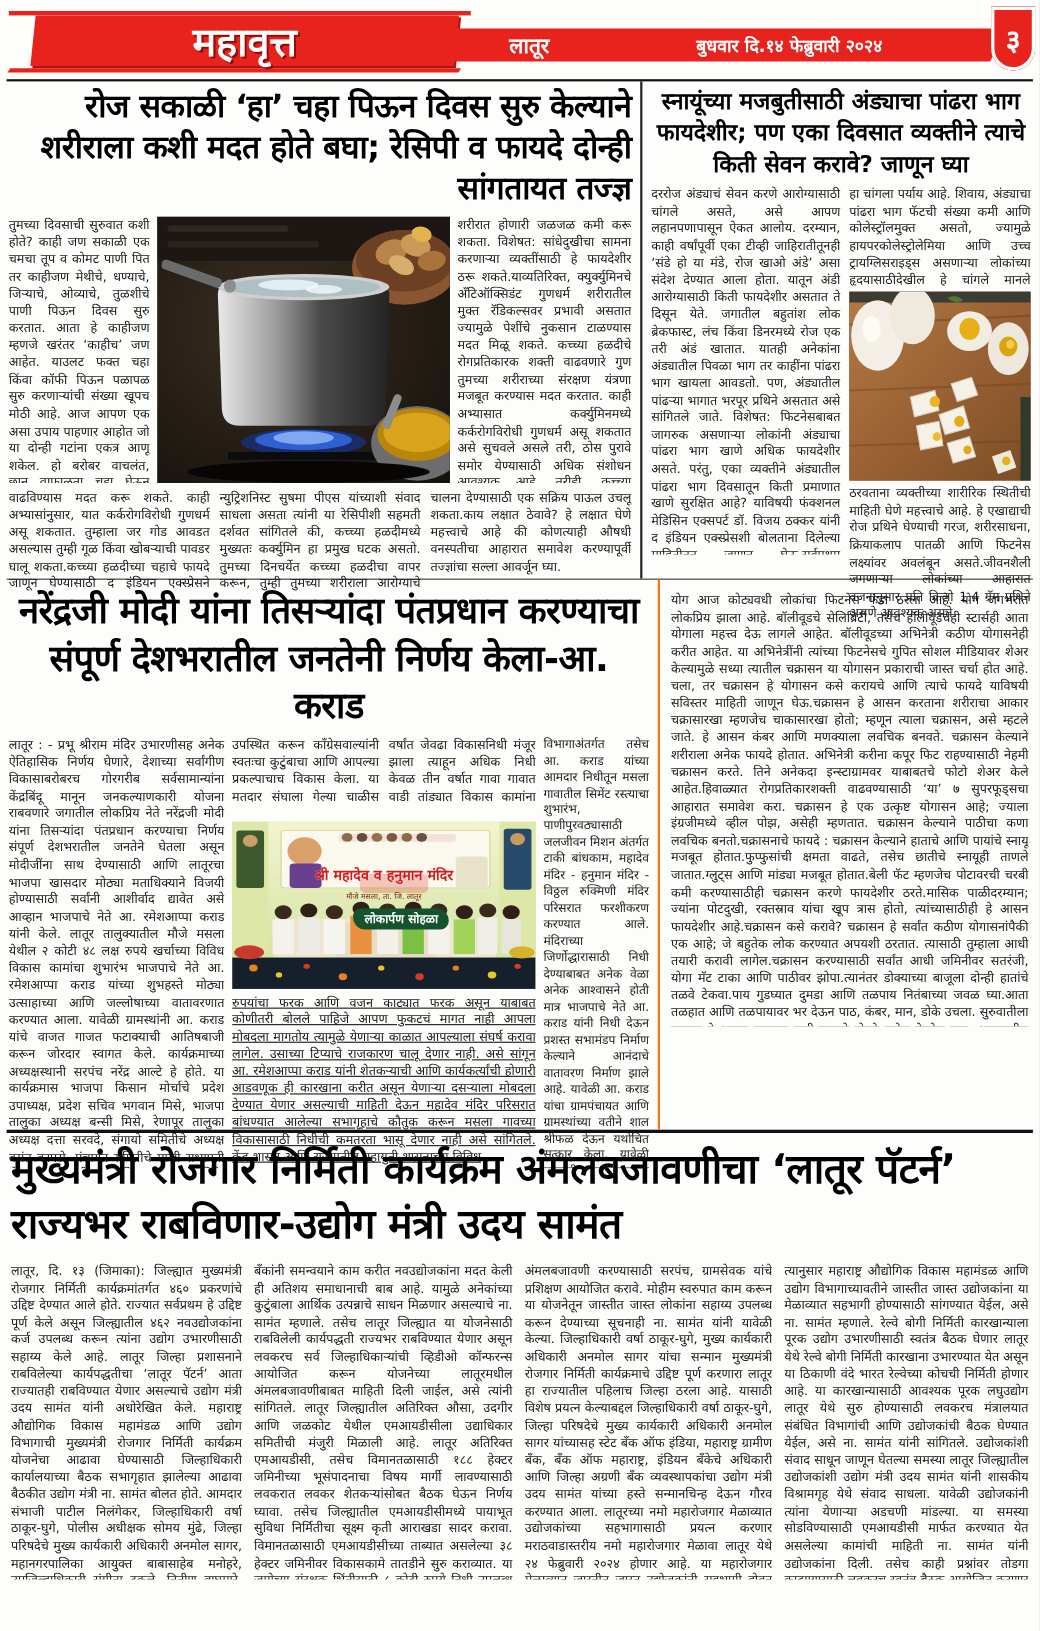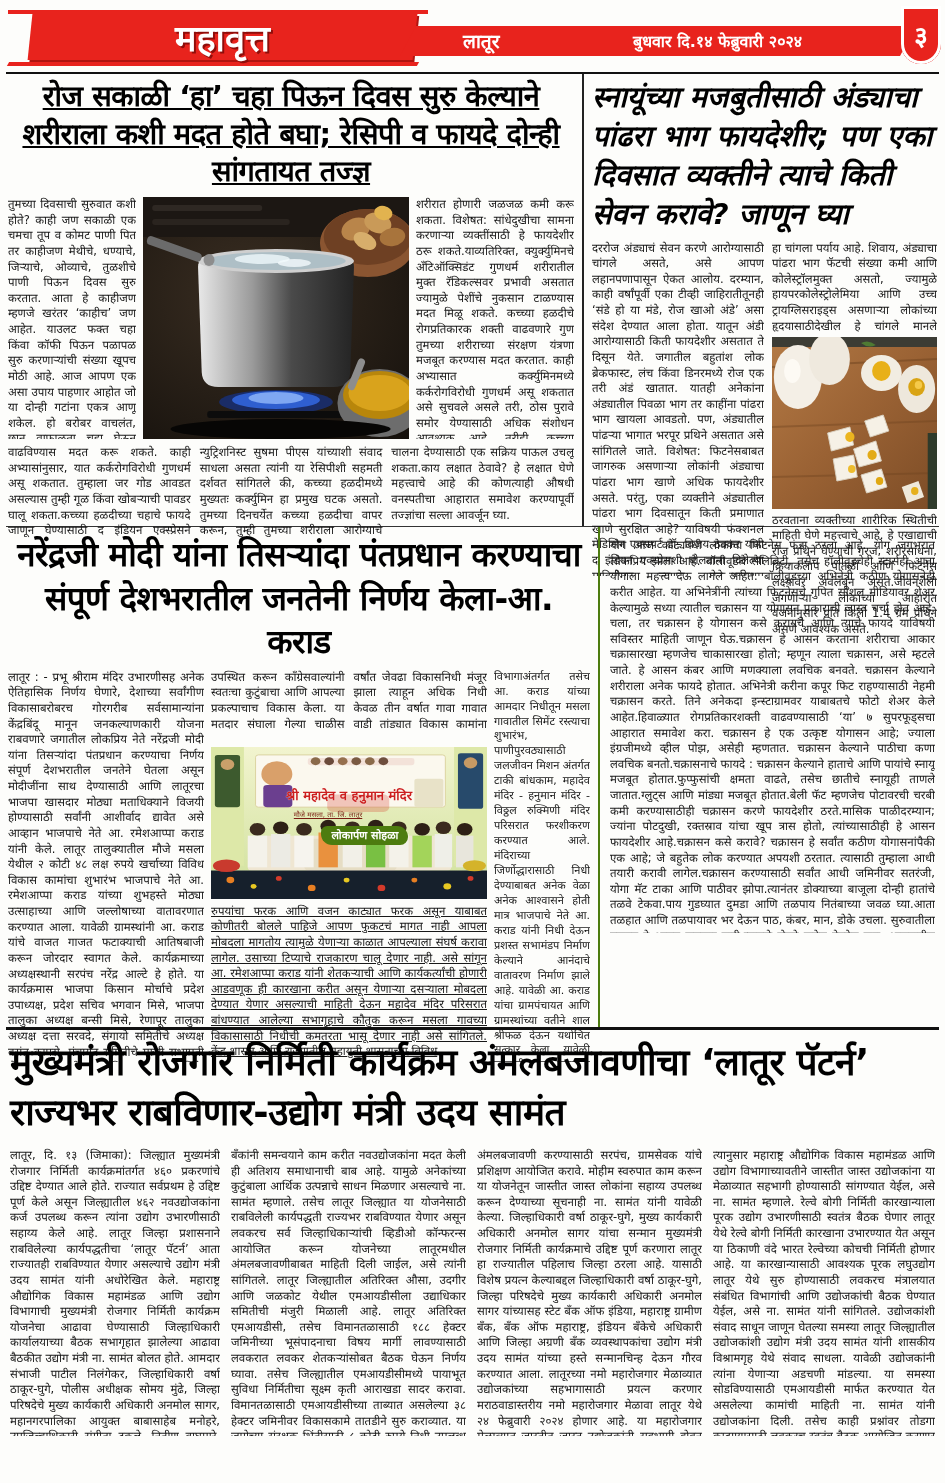--- a/index.html
+++ b/index.html
@@ -23,42 +23,42 @@
   .mh-page span{font-size:26px;font-weight:bold;color:#fff;}
   .rule{border-top:2px solid #111;margin:0 6px;}
   .rule.thin{border-top:1px solid #333;}
   .rule.thick{border-top:3px solid #111;}
   
   .btxt{font-size:11.5px;line-height:1.36;text-align:justify;overflow:hidden;word-break:break-word;}
   h1,h2,h3{margin:0;color:#000;}
   
   .top-band{display:flex;height:452px;}
   .tea{width:584px;padding:4px 8px 0 8px;border-right:2px solid #222;box-sizing:border-box;}
-  .tea h1{font-size:29px;line-height:1.3;text-align:center;font-weight:800;letter-spacing:-0.5px;text-decoration:underline;}
+  .tea h1{font-size:29px;line-height:1.3;text-align:right;font-weight:800;letter-spacing:-0.5px;}
   .tea-body{display:grid;grid-template-columns:128px 1fr 158px;gap:7px;margin-top:6px;height:242px;}
   .tea-photo{position:relative;overflow:hidden;background:#1b140f;}
   .tea-below{margin-top:6px;height:118px;column-count:3;column-gap:9px;}
   .egg{flex:1;padding:4px 8px 0 8px;box-sizing:border-box;}
-  .egg h1{font-size:29px;line-height:1.35;font-weight:800;font-style:italic;}
+  .egg h1{font-size:21px;line-height:1.35;text-align:center;font-weight:800;}
   .egg-body{display:grid;grid-template-columns:172px 1fr;gap:8px;margin-top:6px;height:335px;}
   .egg-right{display:flex;flex-direction:column;gap:4px;}
   .egg-photo{height:172px;overflow:hidden;background:#8c5a33;}
   
   .mid-band{display:flex;height:500px;}
-  .modi{width:600px;padding:6px 8px 0 8px;border-right:2px solid #4d7c0f;box-sizing:border-box;}
+  .modi{width:600px;padding:6px 8px 0 8px;border-right:2px solid #f97316;box-sizing:border-box;}
   .modi h1{font-size:33px;line-height:1.32;text-align:center;font-weight:800;letter-spacing:-0.5px;}
   .modi-body{display:grid;grid-template-columns:196px 1fr 96px;gap:7px;margin-top:6px;height:392px;}
   .modi-center{display:flex;flex-direction:column;gap:5px;min-width:0;}
   .m-top{height:72px;column-count:2;column-gap:9px;}
   .stage-photo{position:relative;height:152px;background:#cfe09a;overflow:hidden;}
   .m-bottom{flex:1;text-decoration:underline;}
   .banner-title{position:absolute;left:22%;top:26%;width:56%;text-align:center;
                 color:#cc1f1f;font-weight:bold;font-size:13px;text-shadow:0 0 1px #fff;}
-  .banner-sub{position:absolute;left:30%;top:42%;width:40%;text-align:left;color:#7a1d12;font-size:7px;text-decoration:underline;}
-  .banner-blob{position:absolute;left:40%;top:52%;background:#4d7c0f;color:#fff;font-weight:bold;
+  .banner-sub{position:absolute;left:30%;top:42%;width:40%;text-align:center;color:#7a1d12;font-size:7px;}
+  .banner-blob{position:absolute;left:40%;top:52%;background:#14532d;color:#fff;font-weight:bold;
                font-size:11px;padding:3px 10px;border-radius:8px 14px 10px 14px;text-align:center;line-height:1.2;}
   .yoga{flex:1;padding:6px 10px 0 10px;box-sizing:border-box;}
   .yoga h2{font-size:18.5px;line-height:1.45;text-align:center;font-weight:800;}
   .yoga .btxt{margin-top:5px;height:395px;}
   
   .bottom-band{padding:8px 10px 0 10px;}
   .bottom-band h1{font-size:37px;line-height:1.35;text-align:left;font-weight:700;letter-spacing:-0.5px;}
   .bottom-band h3{font-size:22px;text-align:center;font-weight:800;margin-top:6px;}
   .bot-cols{display:grid;grid-template-columns:210px 235px 225px 1fr;gap:11px;margin-top:10px;height:288px;overflow:hidden;}
   svg{display:block;}

